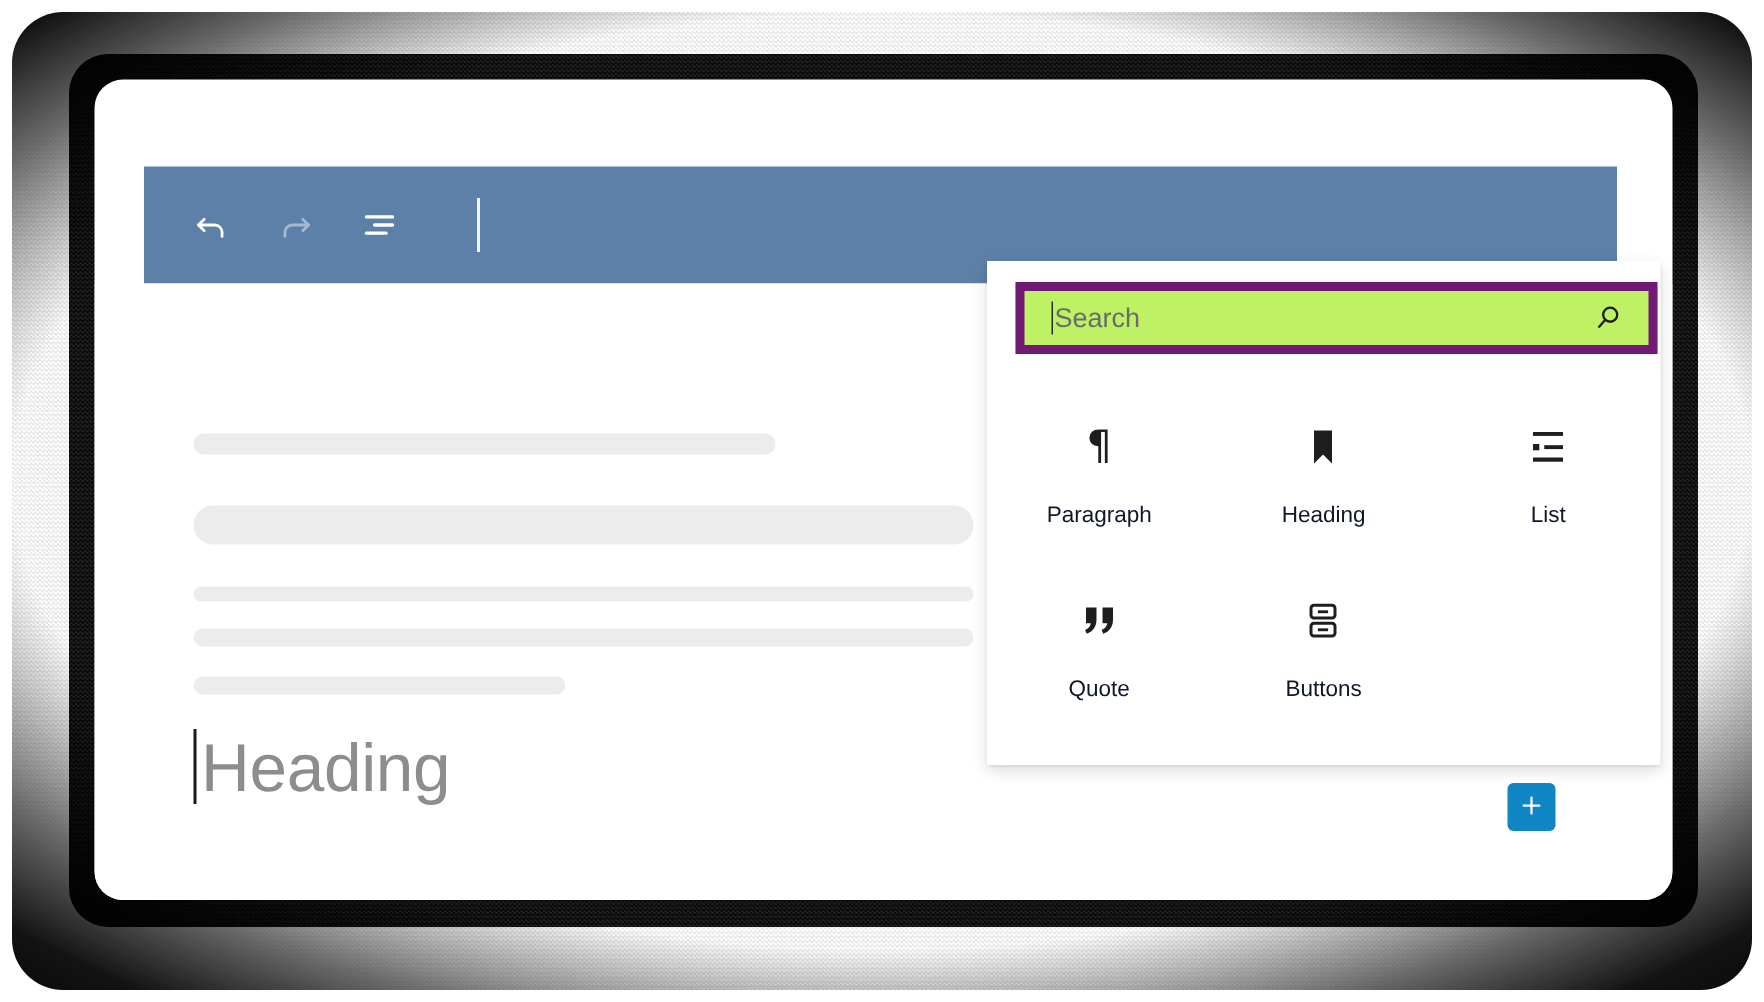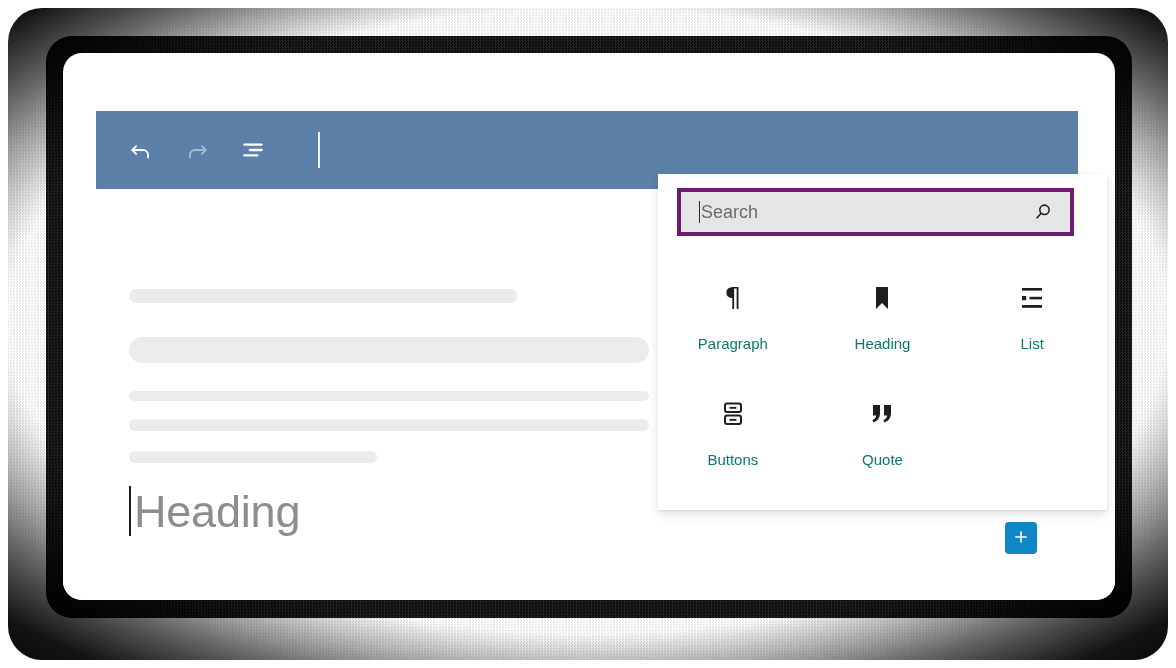--- a/index.html
+++ b/index.html
@@ -178,24 +178,24 @@
     top: 121px;
     width: 449px;
     height: 336px;
     background: #ffffff;
     box-shadow: 0 4px 10px rgba(0,0,0,0.13), 0 1px 2px rgba(0,0,0,0.08);
   }
   .search-wrap {
     position: absolute;
     left: 19px;
     top: 14px;
-    width: 397px;
+    width: 428px;
     height: 48px;
-    border: 4px solid #701a75;
-    background: #e5e5e5;
+    border: 6px solid #701a75;
+    background: #bef264;
     box-sizing: border-box;
     display: flex;
     align-items: center;
   }
   .search-caret {
     width: 1px;
     height: 22px;
     background: #2b2b2b;
     margin-left: 18px;
   }
@@ -243,21 +243,21 @@
   }
   .block-icon {
     height: 30px;
     display: flex;
     align-items: center;
     justify-content: center;
   }
   .block-label {
     margin-top: 23px;
     font-size: 15px;
-    color: #0f766e;
+    color: #0f172a;
     line-height: 1;
   }
   .pilcrow {
     font-size: 27px;
     line-height: 28px;
     color: #1e1e1e;
     font-family: "DejaVu Sans", sans-serif;
   }
 </style>
 </head>
@@ -370,37 +370,37 @@
               <rect x="4" y="11" width="4.2" height="4.2"></rect>
               <rect x="11.5" y="11.8" width="12.5" height="2.6"></rect>
               <rect x="4" y="20" width="20" height="2.8"></rect>
             </svg>
           </span>
           <span class="block-label">List</span>
         </button>
 
         <button class="block-cell">
           <span class="block-icon">
+            <svg width="28" height="26" viewBox="0 0 28 26" fill="#1e1e1e">
+              <path d="M5 4 H12 V12 C12 17 9.5 20 5.5 21.5 L4.4 19 C6.6 18 8 16.5 8.2 14.5 H5 Z"></path>
+              <path d="M16 4 H23 V12 C23 17 20.5 20 16.5 21.5 L15.4 19 C17.6 18 19 16.5 19.2 14.5 H16 Z"></path>
+            </svg>
+          </span>
+          <span class="block-label">Quote</span>
+        </button>
+
+        <button class="block-cell">
+          <span class="block-icon">
             <svg width="26" height="28" viewBox="0 0 26 28" fill="none" stroke="#1e1e1e">
               <rect x="5" y="3.5" width="16" height="8.5" rx="2" stroke-width="2"></rect>
               <rect x="9.6" y="6.9" width="6.8" height="1.9" fill="#1e1e1e" stroke="none"></rect>
               <rect x="5" y="15.5" width="16" height="8.5" rx="2" stroke-width="2"></rect>
               <rect x="9.6" y="18.9" width="6.8" height="1.9" fill="#1e1e1e" stroke="none"></rect>
             </svg>
           </span>
           <span class="block-label">Buttons</span>
         </button>
 
-        <button class="block-cell">
-          <span class="block-icon">
-            <svg width="28" height="26" viewBox="0 0 28 26" fill="#1e1e1e">
-              <path d="M5 4 H12 V12 C12 17 9.5 20 5.5 21.5 L4.4 19 C6.6 18 8 16.5 8.2 14.5 H5 Z"></path>
-              <path d="M16 4 H23 V12 C23 17 20.5 20 16.5 21.5 L15.4 19 C17.6 18 19 16.5 19.2 14.5 H16 Z"></path>
-            </svg>
-          </span>
-          <span class="block-label">Quote</span>
-        </button>
-
       </div>
     </div>
 
   </div>
 </div>
 
 </body></html>

